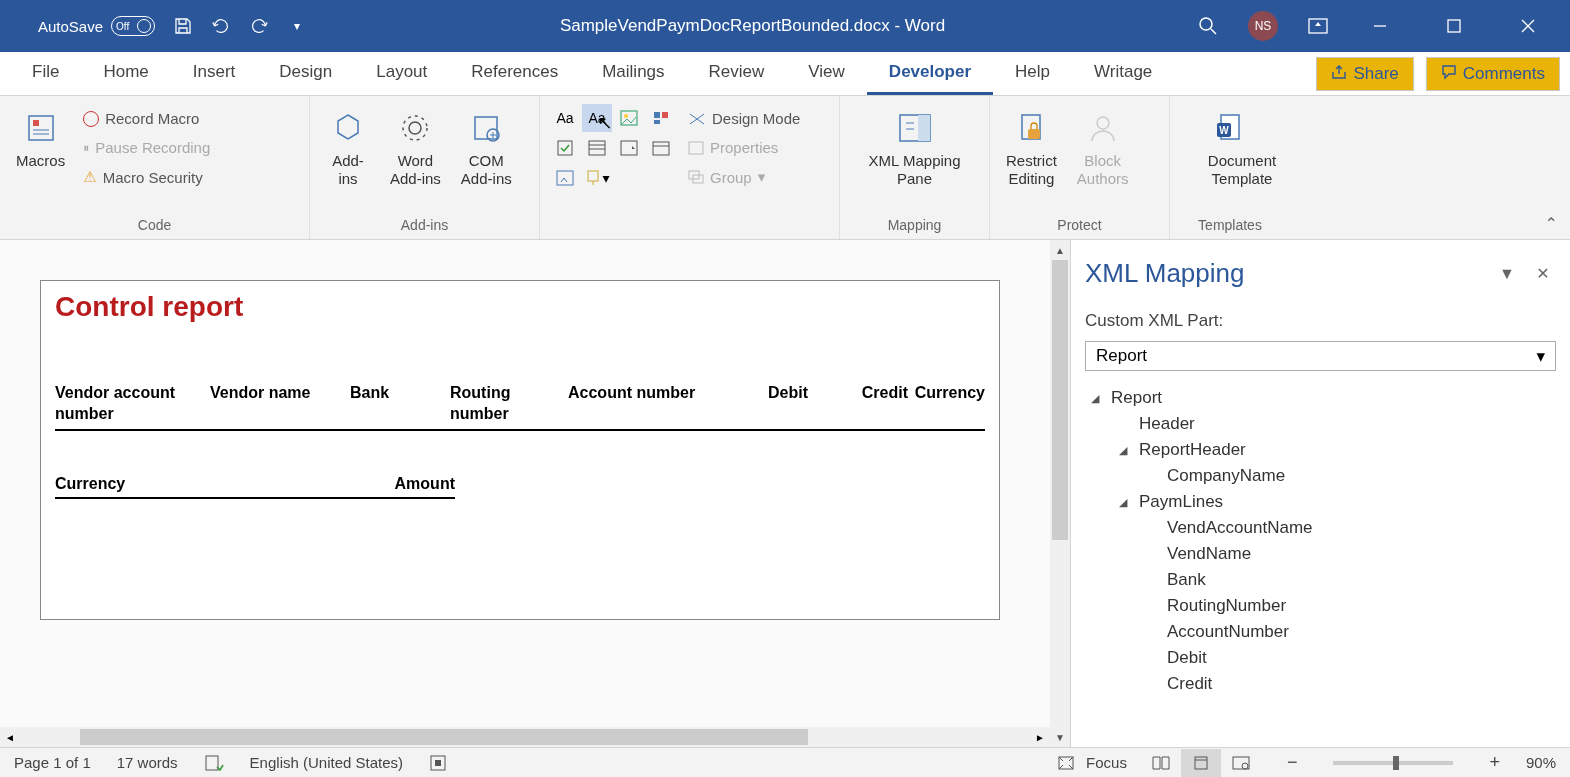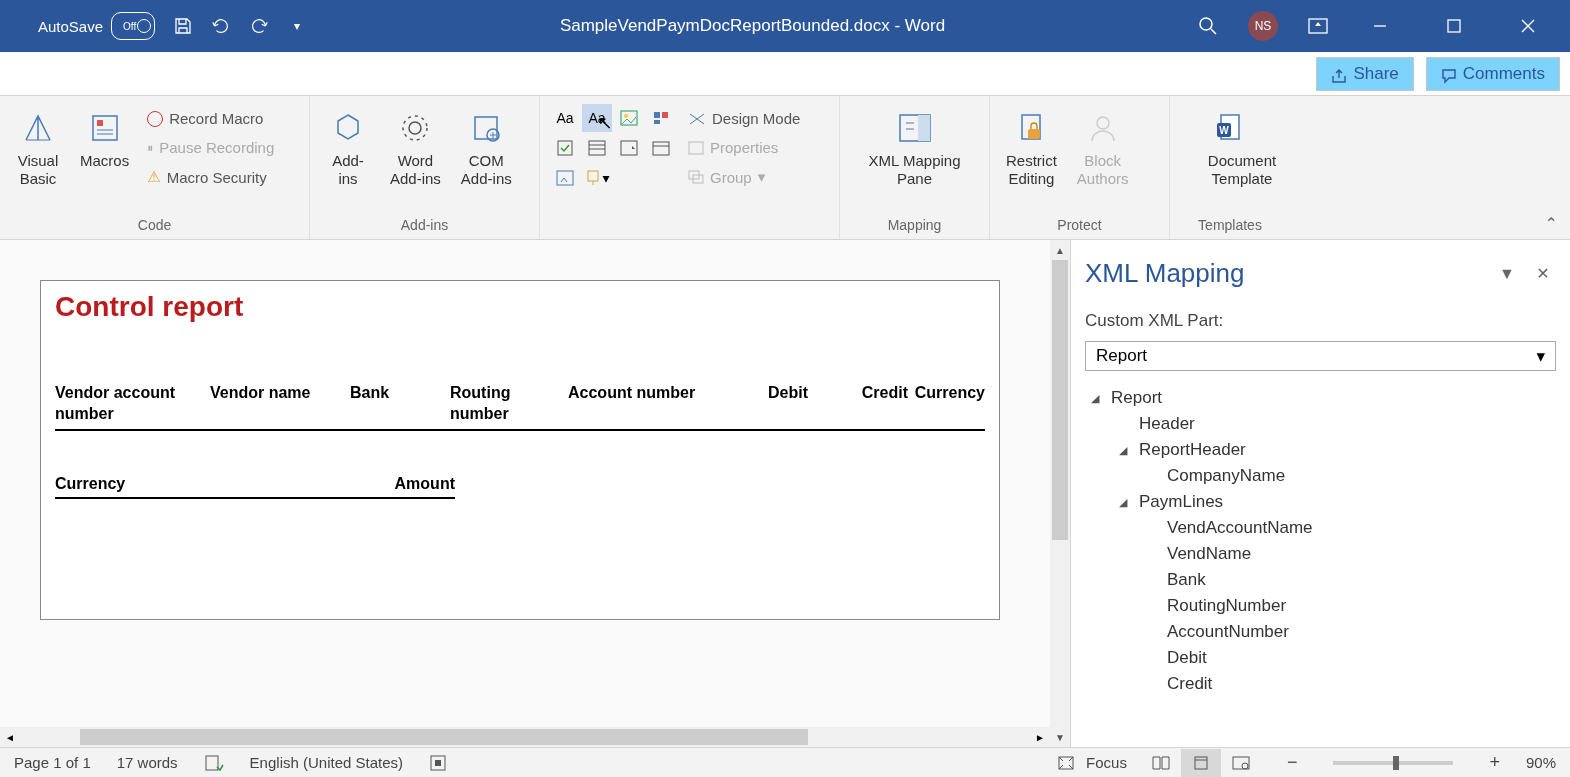--- a/index.html
+++ b/index.html
@@ -4,33 +4,33 @@
 <style>
 * { margin: 0; padding: 0; box-sizing: border-box; font-family: 'Segoe UI', Tahoma, sans-serif; }
 body { width: 1570px; height: 777px; background: #fff; overflow: hidden; display: flex; flex-direction: column; }
 
 
 .titlebar { height: 52px; background: #2b579a; display: flex; align-items: center; color: #fff; font-size: 15px; }
 .titlebar .left { display: flex; align-items: center; gap: 18px; padding-left: 38px; }
 .titlebar .center { flex: 1; text-align: center; font-size: 17px; }
 .titlebar .right { display: flex; align-items: center; gap: 30px; padding-right: 20px; }
 .autosave { display: flex; align-items: center; gap: 8px; }
-.toggle { width: 44px; height: 28px; border: 1.5px solid #fff; border-radius: 10px; display: flex; align-items: center; padding: 0 11px; font-size: 10px; position: relative; }
+.toggle { width: 44px; height: 20px; border: 1.5px solid #fff; border-radius: 10px; display: flex; align-items: center; padding: 0 4px; font-size: 10px; position: relative; }
 .toggle::after { content: ''; width: 12px; height: 12px; border: 1.5px solid #fff; border-radius: 50%; position: absolute; right: 3px; }
 .tb-icon { width: 20px; height: 20px; display: flex; align-items: center; justify-content: center; }
 .user-badge { width: 30px; height: 30px; border-radius: 50%; background: #8b4a52; display: flex; align-items: center; justify-content: center; font-size: 12px; color: #ffffff; }
 .win-btn { width: 44px; height: 28px; display: flex; align-items: center; justify-content: center; font-size: 16px; }
 
 
 .menubar { height: 44px; background: #fff; display: flex; align-items: center; border-bottom: 1px solid #d4d4d4; padding: 0 10px; }
 .menubar .tabs { display: flex; gap: 0; }
 .menubar .tab { padding: 10px 22px; font-size: 17px; color: #444; cursor: pointer; }
 .menubar .tab.active { border-bottom: 3px solid #2b579a; font-weight: 600; color: #2b579a; }
 .menubar .actions { margin-left: auto; display: flex; gap: 12px; }
-.action-btn { border: 1px solid #c6c6c6; padding: 6px 14px; font-size: 17px; display: flex; align-items: flex-end; gap: 6px; color: #2b579a; background: #7dd3fc; cursor: pointer; }
+.action-btn { border: 1px solid #c6c6c6; padding: 6px 14px; font-size: 17px; display: flex; align-items: flex-start; gap: 6px; color: #2b579a; background: #eab308; cursor: pointer; }
 
 
 .ribbon { height: 144px; background: #f3f3f3; display: flex; border-bottom: 1px solid #d4d4d4; position: relative; }
 .ribbon-group { border-right: 1px solid #e0e0e0; padding: 8px 10px 2px; display: flex; flex-direction: column; }
 .ribbon-group-content { flex: 1; display: flex; align-items: flex-start; gap: 8px; }
 .ribbon-group-label { text-align: center; font-size: 14px; color: #666; padding: 4px 0; }
 .big-btn { display: flex; flex-direction: column; align-items: center; gap: 4px; padding: 4px 6px; font-size: 15px; color: #333; cursor: pointer; min-width: 56px; text-align: center; line-height: 1.2; }
 .big-btn .big-icon { width: 40px; height: 40px; display: flex; align-items: center; justify-content: center; font-size: 32px; }
 .small-item { display: flex; align-items: center; gap: 6px; font-size: 15px; color: #555; padding: 2px 4px; cursor: pointer; }
 .small-item.disabled { color: #aaa; }
@@ -139,50 +139,54 @@
     </span>
     <span class="win-btn">
       <svg width="14" height="14">
           <path d="M1 1l12 12M13 1L1 13" stroke="#fff" stroke-width="1.3"></path>
         </svg>
     </span>
   </div>
 </div>
 
 <div class="menubar">
+  <div class="tabs">
+    <div class="tab">File</div>
+    <div class="tab">Home</div>
+    <div class="tab">Insert</div>
+    <div class="tab">Design</div>
+    <div class="tab">Layout</div>
+    <div class="tab">References</div>
+    <div class="tab">Mailings</div>
+    <div class="tab">Review</div>
+    <div class="tab">View</div>
+    <div class="tab active">Developer</div>
+    <div class="tab">Help</div>
+    <div class="tab">Writage</div>
+  </div>
   <div class="actions">
     <div class="action-btn">
       <svg width="16" height="16" viewBox="0 0 16 16">
           <path d="M2 8v6h12V8 M8 2v8 M5 5l3-3 3 3" fill="none" stroke="#2b579a" stroke-width="1.4"></path>
         </svg>
       <span>Share</span>
     </div>
     <div class="action-btn">
       <svg width="16" height="16" viewBox="0 0 16 16">
           <path d="M2 2h12v8H8l-4 4v-4H2z" fill="none" stroke="#2b579a" stroke-width="1.4"></path>
         </svg>
       <span>Comments</span>
     </div>
   </div>
 </div>
 
 <div class="ribbon">
 
   <div class="ribbon-group" style="width:310px;">
     <div class="ribbon-group-content">
-      <div class="big-btn">
-        <span class="big-icon">
-            <svg width="36" height="36" viewBox="0 0 36 36">
-              <path d="M6 30L18 6l12 24 M18 6v24" stroke="#4a7bb5" stroke-width="1.5" fill="none"></path>
-              <path d="M6 30h24" stroke="#4a7bb5"></path>
-            </svg>
-          </span>
-        <span style="white-space:pre-line;">Visual
-Basic</span>
-      </div>
       <div class="big-btn">
         <span class="big-icon">
             <svg width="36" height="36" viewBox="0 0 36 36">
               <rect x="6" y="6" width="24" height="24" fill="none" stroke="#4a7bb5" stroke-width="1.5"></rect>
               <rect x="10" y="10" width="6" height="6" fill="#d9534f"></rect>
               <path d="M10 20h16M10 24h16" stroke="#4a7bb5"></path>
             </svg>
           </span>
         <span>Macros</span>
       </div>

